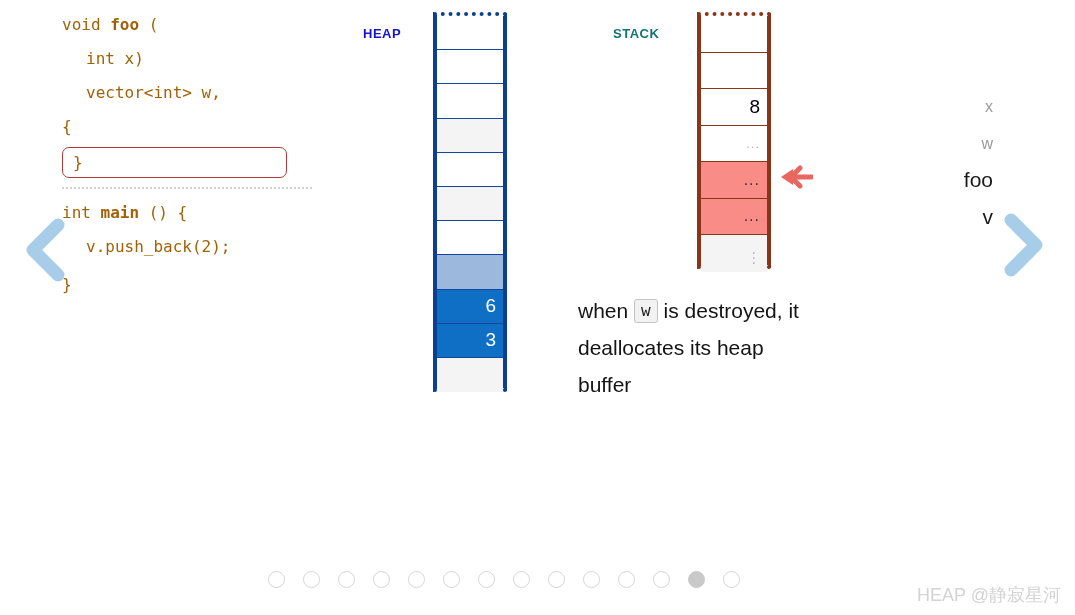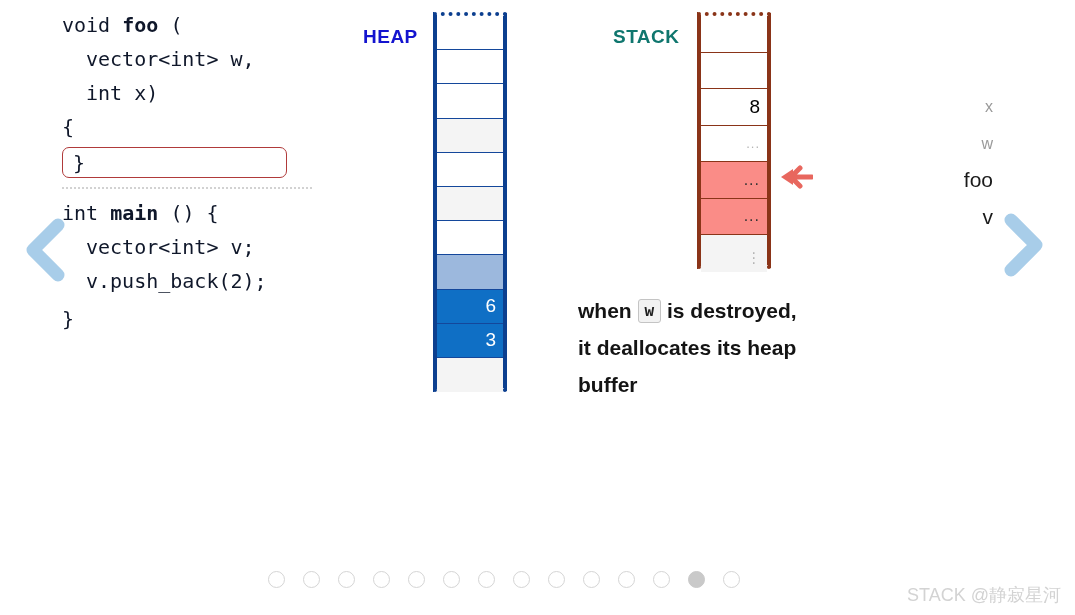--- a/index.html
+++ b/index.html
@@ -18,23 +18,23 @@
 
   
   #code-panel {
     position: absolute;
     left: 62px;
     top: 8px;
     width: 300px;
   }
   .code-line {
     font-family: "DejaVu Sans Mono", monospace;
-    font-size: 20px;
+    font-size: 16px;
     line-height: 34px;
-    color: #0f172a;
+    color: #a16207;
     white-space: pre;
   }
   .code-indent { padding-left: 24px; }
 
   .code-box {
     box-sizing: border-box;
     border: 1.5px solid #b03a3a;
     border-radius: 7px;
     padding: 0px 10px;
     margin: 3px 0 0 0;
@@ -64,21 +64,21 @@
     width: 46px;
     height: 66px;
     cursor: pointer;
   }
   #nav-prev { left: 22px; top: 217px; }
   #nav-next { left: 1000px; top: 212px; }
 
   
   .mem-label {
     position: absolute;
-    font-size: 19px;
+    font-size: 13px;
     font-weight: bold;
     letter-spacing: 0.5px;
   }
   #heap-label { left: 363px; top: 26px; color: #1414cf; }
   #stack-label { left: 613px; top: 26px; color: #0f766e; }
 
   .mem-column {
     position: absolute;
     box-sizing: border-box;
   }
@@ -163,21 +163,20 @@
 
   
   #explain {
     position: absolute;
     left: 578px;
     top: 292px;
     width: 230px;
     font-size: 21px;
     line-height: 37px;
     color: #141414;
-    font-weight: bold;
   }
   #explain .kbd {
     display: inline-block;
     border: 1px solid #c4c4c4;
     border-radius: 3px;
     background: #f2f2f2;
     font-family: "DejaVu Sans Mono", monospace;
     font-size: 16px;
     padding: 1px 6px;
     line-height: 20px;
@@ -218,33 +217,32 @@
     white-space: nowrap;
   }
 </style>
 </head>
 <body>
 
 <div id="code-panel">
 
   <div class="code-line"><span>void </span><span class="bold" style="font-weight:bold">foo</span><span> (</span></div>
 
+  <div class="code-line code-indent">int x)</div>
   <div class="code-line code-indent">vector&lt;int&gt; w,</div>
-  <div class="code-line code-indent">int x)</div>
   <div class="code-line">{</div>
 
   <div class="code-box">
     <span class="code-line">}</span>
   </div>
 
   <div class="dotted-sep"></div>
 
   <div class="code-line"><span>int </span><span style="font-weight:bold">main</span><span> () {</span></div>
 
-  <div class="code-line code-indent">vector&lt;int&gt; v;</div>
   <div class="code-line code-indent">v.push_back(2);</div>
 
 
   <div class="code-line" style="margin-top:4px">}</div>
 </div>
 
 <div class="chevron" id="nav-prev">
   <svg width="46" height="66" viewBox="0 0 46 66">
     <polyline points="36,8 11,33 36,58" fill="none" stroke="#a8cde9" stroke-width="13" stroke-linecap="round" stroke-linejoin="round"></polyline>
   </svg>
@@ -326,13 +324,13 @@
     <div class="pager-dot"></div>
     <div class="pager-dot"></div>
     <div class="pager-dot"></div>
     <div class="pager-dot"></div>
     <div class="pager-dot"></div>
     <div class="pager-dot"></div>
     <div class="pager-dot active"></div>
     <div class="pager-dot"></div>
   </div>
 
-<div id="watermark">STACK @静寂星河</div>
+<div id="watermark">HEAP @静寂星河</div>
 
 </body></html>

